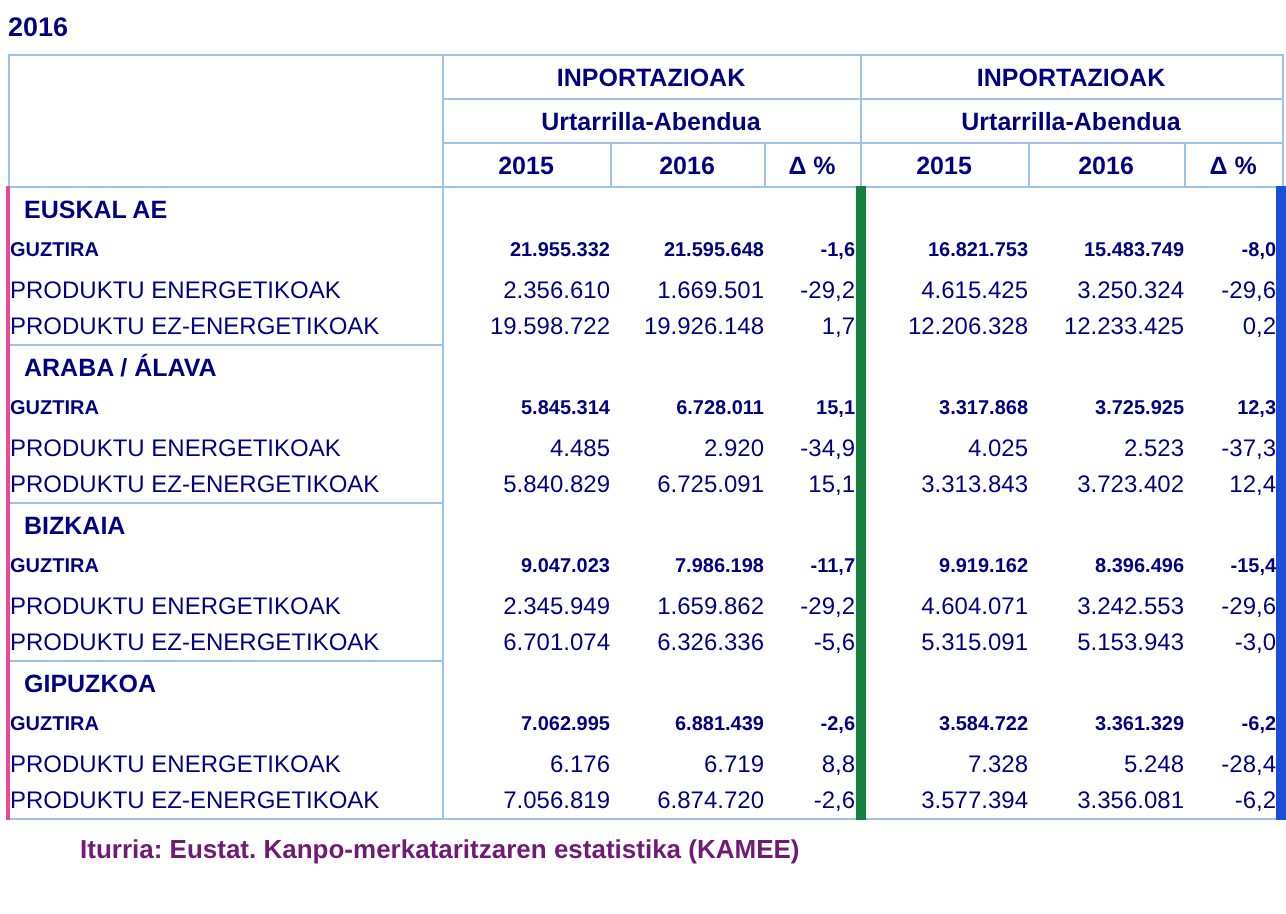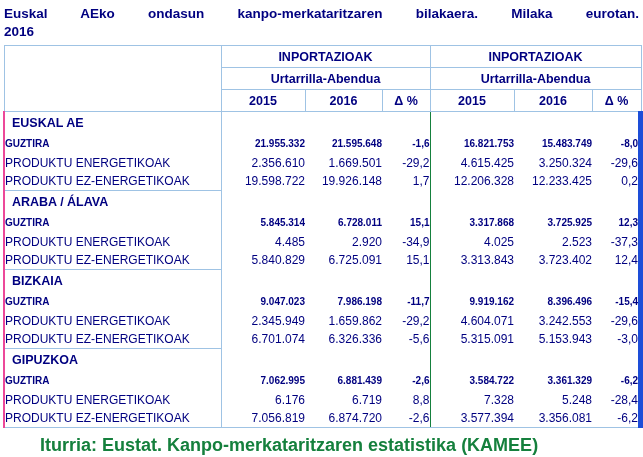--- a/index.html
+++ b/index.html
@@ -25,42 +25,41 @@
     font-family: "Liberation Sans", sans-serif;
   }
   
   tr.hrow th {
     border: 1px solid #9fc3e4; font-weight: bold; font-size: 12.5px;
     height: 21px; text-align: center; vertical-align: middle;
   }
   th.corner { border: 1px solid #9fc3e4; background: #ffffff; }
   
   td.lblcol { border-left: 2px solid #ec4899; border-right: 1px solid #9fc3e4; }
-  td.sepcol { border-right: 1px solid #15803d; }
+  td.sepcol { border-right: 5px solid #15803d; }
   td.endcol { border-right: 6px solid #1d4ed8; }
   
   tr.region td.lblcol { border-top: 1px solid #9fc3e4; }
   tr.region td { height: 21px; vertical-align: middle; }
   tr.region td.lblcol {
     font-weight: bold; font-size: 12.5px; padding-left: 7px;
   }
   tr.total td { height: 21px; font-weight: bold; font-size: 10px; vertical-align: middle; }
   tr.prod td { height: 18px; font-size: 12px; vertical-align: middle; }
   td.sub { padding-left: 21px; }
   td.num { text-align: right; padding-right: 5px; }
   tr.lastrow td { border-bottom: 1px solid #9fc3e4; }
   .source {
-    margin: 7px 0 0 4px; font-size: 18px; font-weight: bold; color: #15803d; padding-left: 36px;
+    margin: 7px 0 0 4px; font-size: 13px; font-weight: bold; color: #701a75; padding-left: 36px;
   }
 </style>
 </head>
 <body>
 
 <div class="title">
-  <div class="l1">Euskal AEko ondasun kanpo-merkataritzaren bilakaera. Milaka eurotan.</div>
   <div class="l2">2016</div>
 </div>
 
 <table class="stats">
   <colgroup>
     <col style="width:217px">
       <col style="width:84px">
       <col style="width:77px">
       <col style="width:48px">
     <col style="width:84px">

